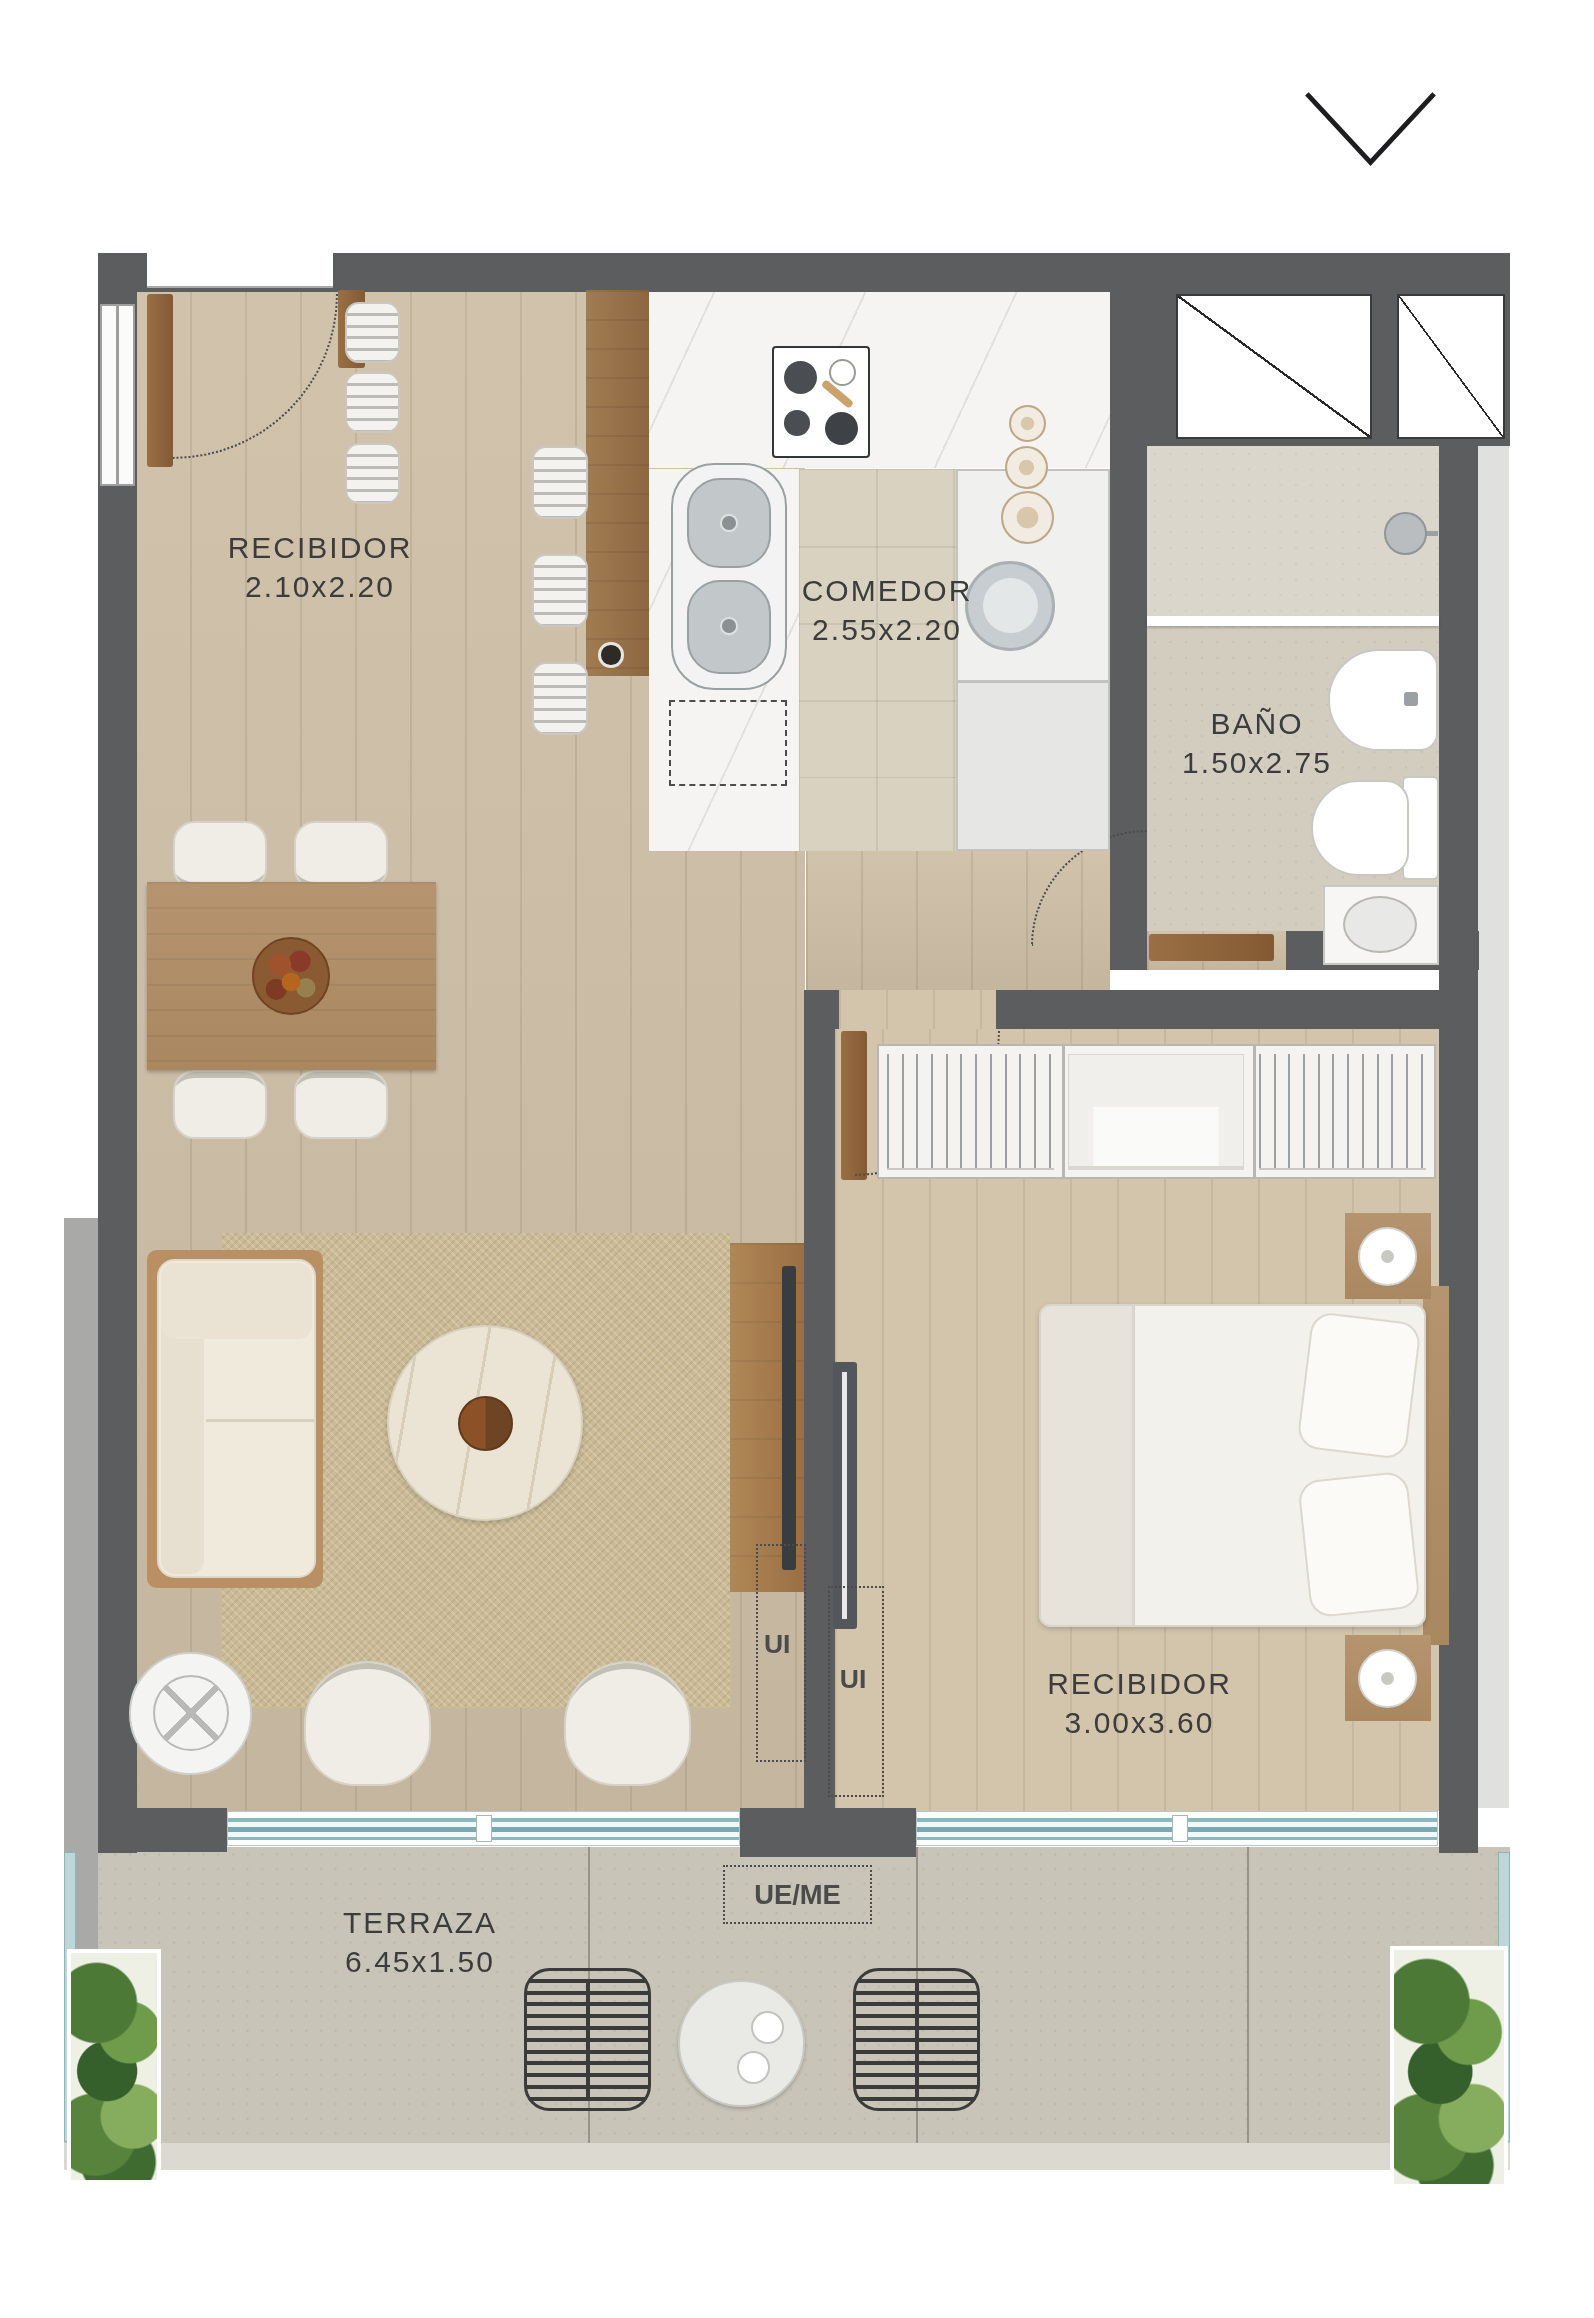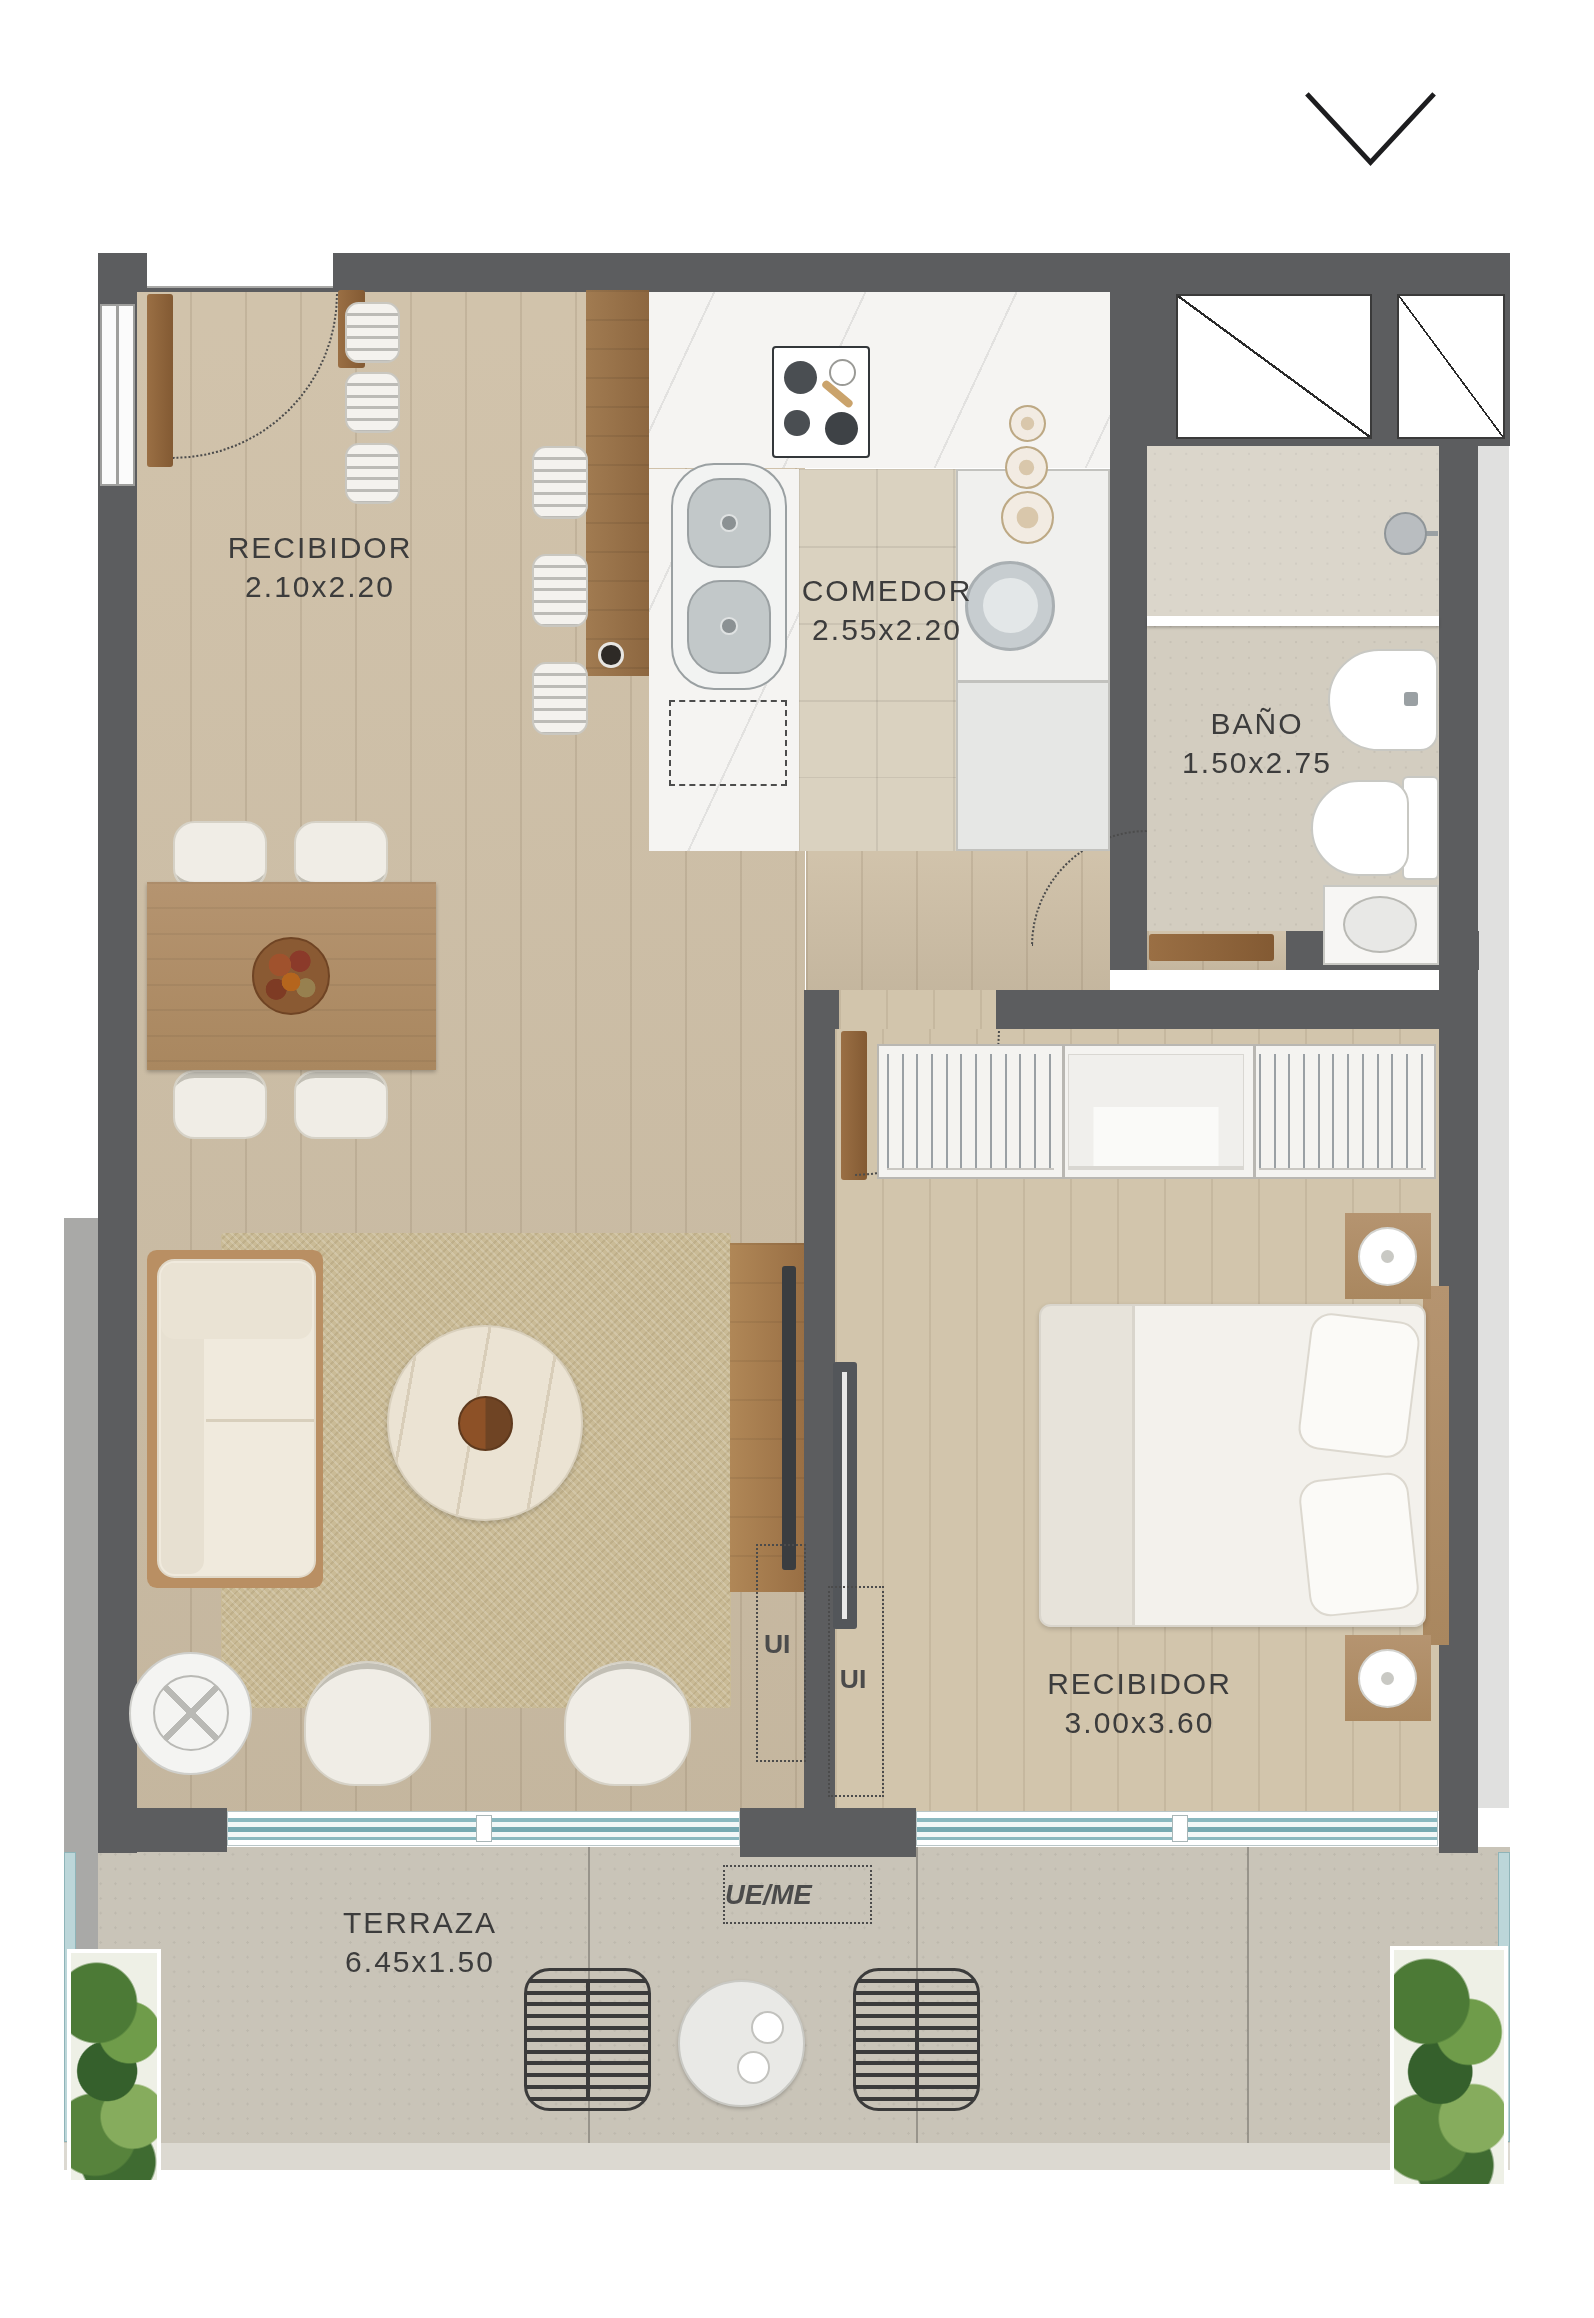--- a/index.html
+++ b/index.html
@@ -201,21 +201,21 @@
   <div class="abs lamp" style="left:1358px;top:1227px;width:59px;height:59px;"></div>
   <div class="abs woodfurn" style="left:1345px;top:1635px;width:86px;height:86px;"></div>
   <div class="abs lamp" style="left:1358px;top:1649px;width:59px;height:59px;"></div>
 
   <div class="abs dotbox" style="left:756px;top:1544px;width:50px;height:218px;">
     <div class="abs marker" style="left:5.9px;top:83px;font-size:26.5px;">UI</div>
   </div>
   <div class="abs dotbox" style="left:828px;top:1586px;width:56px;height:211px;">
     <div class="abs marker" style="left:9.8px;top:76px;font-size:26.5px;">UI</div>
   </div>
-  <div class="abs dotbox" style="left:723px;top:1865px;width:149px;height:59px;font-style:italic;">
+  <div class="abs dotbox" style="left:723px;top:1865px;width:149px;height:59px;text-align:center;">
     <div class="marker" style="font-size:27.4px;line-height:55px;">UE/ME</div>
   </div>
 
   <div class="abs tchair" style="left:524px;top:1968px;width:127px;height:143px;">
     <div class="abs" style="left:59px;top:7.8px;width:3.9px;height:120px;background:#3b3b3b;"></div>
   </div>
   <div class="abs" style="left:678px;top:1980px;width:127px;height:127px;border-radius:50%;background:#e9e9e6;border:2px solid #c9c9c4;box-shadow:0 2px 3.9px rgba(0,0,0,.2);">
     <div class="abs" style="left:71px;top:29px;width:33px;height:33px;border-radius:50%;background:#ffffff;border:2.9px solid #c2c2be;"></div>
     <div class="abs" style="left:57px;top:69px;width:33px;height:33px;border-radius:50%;background:#ffffff;border:2.9px solid #c2c2be;"></div>
   </div>

